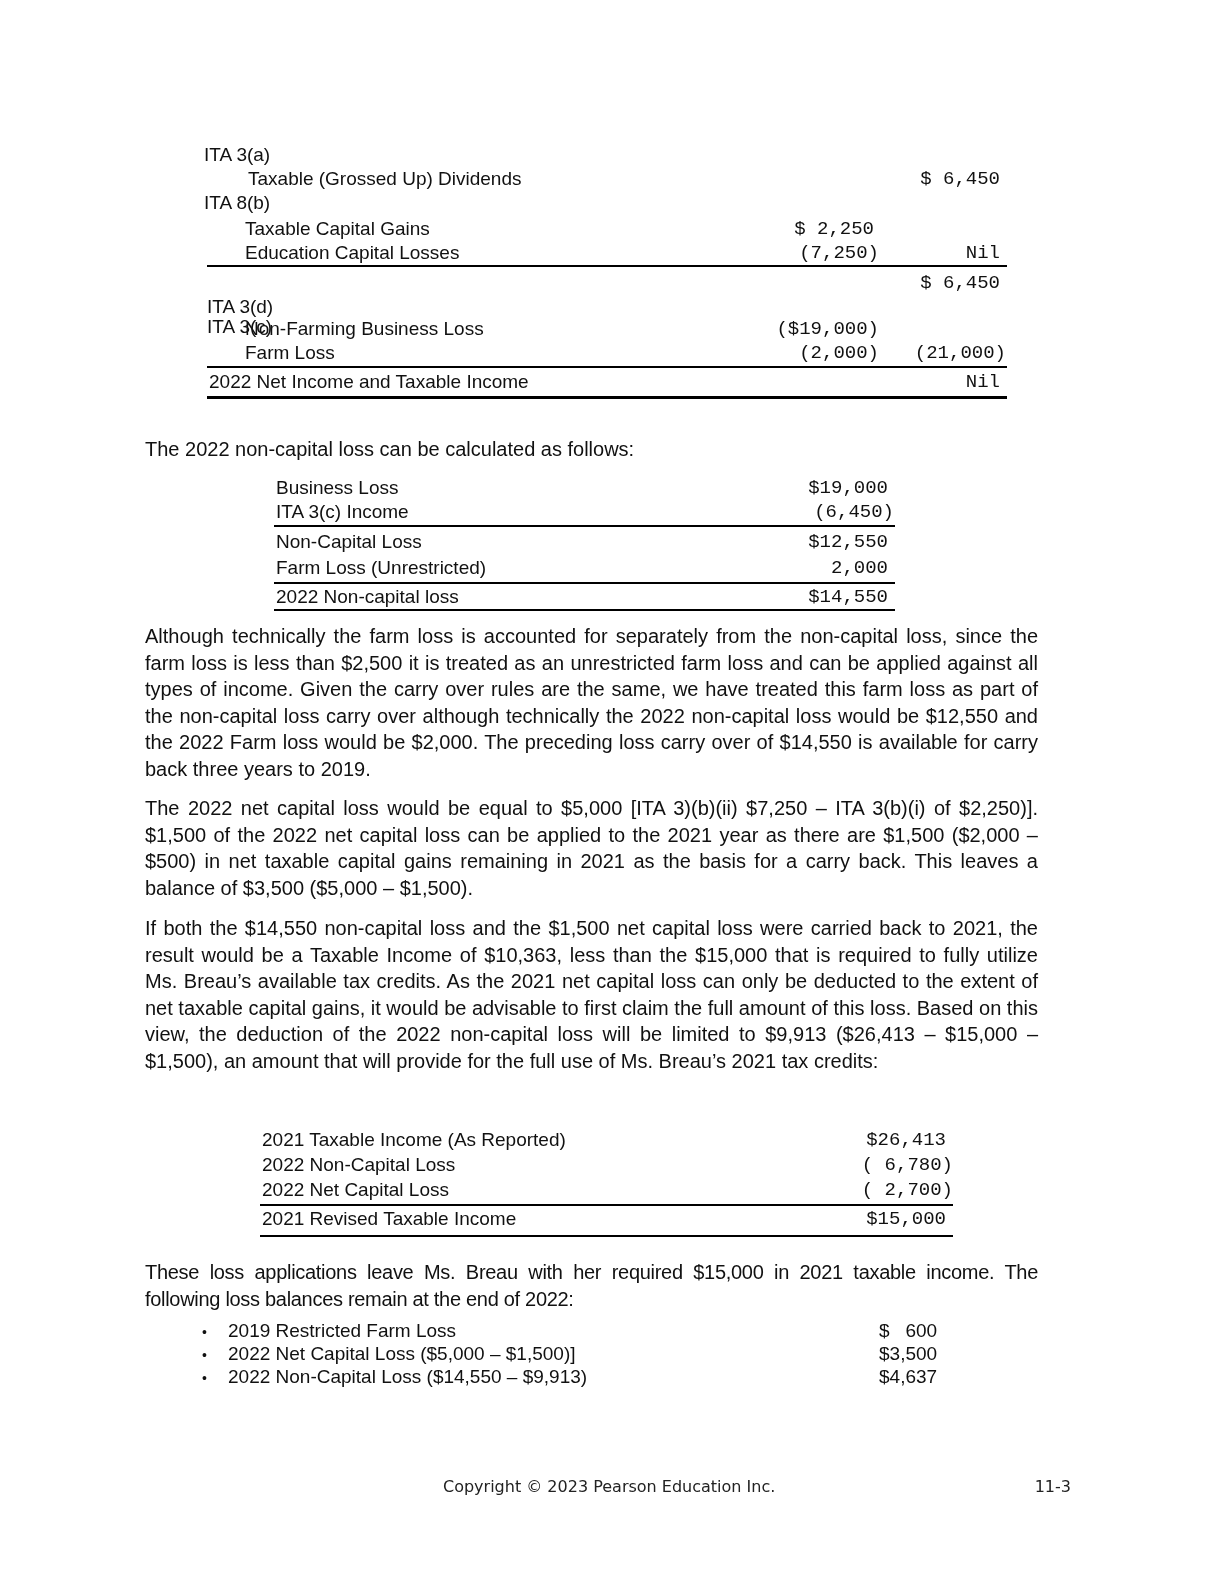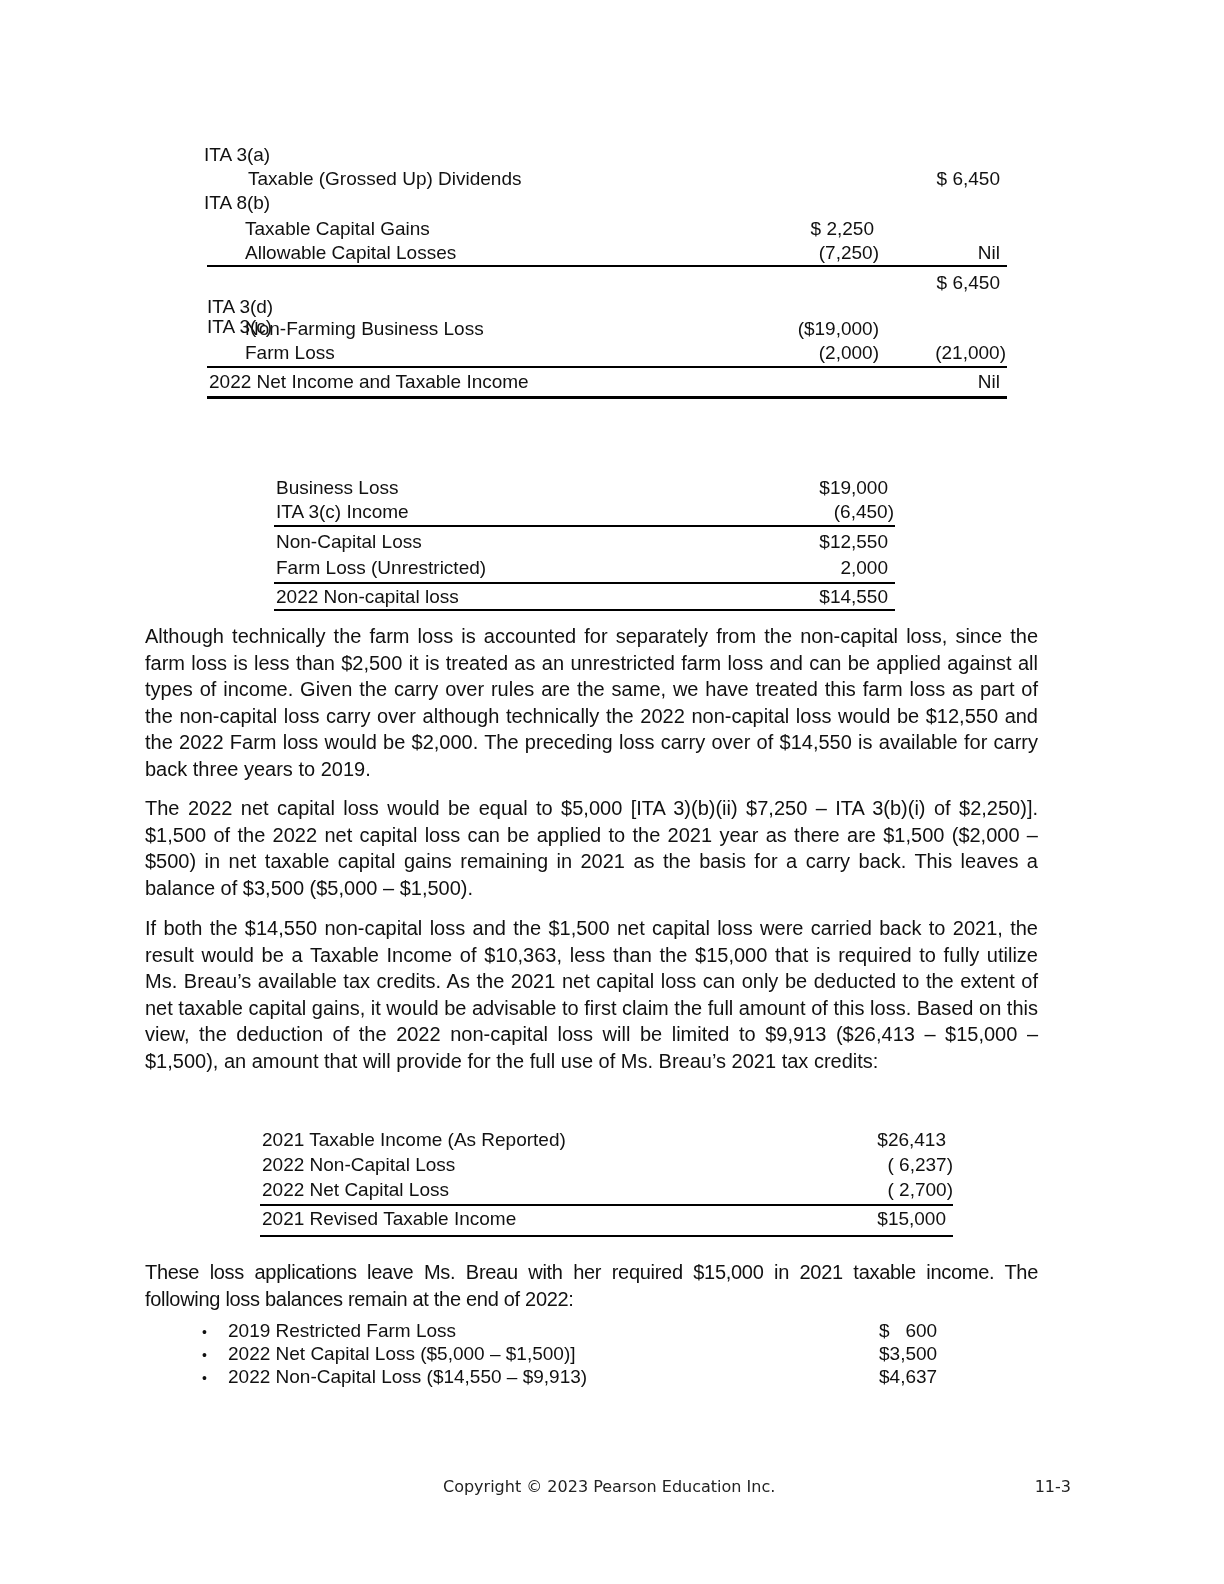--- a/index.html
+++ b/index.html
@@ -2,21 +2,21 @@
 <html><head>
 <meta charset="utf-8">
 <style>
   html, body { margin: 0; padding: 0; background: #ffffff; }
   body { width: 1224px; height: 1584px; position: relative; overflow: hidden; color: #111; }
   .page { position: absolute; left: 0; top: 0; width: 1224px; height: 1584px; }
   .header { position: absolute; top: 73px; right: 153px; font-family: "DejaVu Sans Condensed", "DejaVu Sans", sans-serif; font-size: 17px; color: #222; white-space: nowrap; font-stretch: condensed; }
   .header em { font-style: italic; }
   .sans { font-family: "Liberation Sans", sans-serif; font-size: 19px; }
   .abs { position: absolute; white-space: nowrap; }
-  .r { text-align: center; }
+  .r { text-align: center; font-family: Liberation Mono, monospace; }
   .rule { position: absolute; height: 0; border-top: 2px solid #000; }
   .rule.thick { border-top: 3px solid #000; }
   .para { position: absolute; left: 145px; width: 893px; font-family: "Liberation Sans", sans-serif; font-size: 20px; line-height: 26.5px; text-align: justify; color: #111; }
   .footer { position: absolute; top: 1477px; font-family: "DejaVu Sans", sans-serif; font-size: 16px; color: #222; white-space: nowrap; }
   .bullet { position: absolute; font-family: "Liberation Sans", sans-serif; font-size: 14px; }
 </style>
 </head>
 <body>
 
 <div class="page">
@@ -26,21 +26,21 @@
     <span class="abs sans" style="left:204px;top:144px;">ITA 3(a)</span>
 
     <span class="abs sans" style="left:248px;top:168px;">Taxable (Grossed Up) Dividends</span>
     <span class="abs sans r" style="right:224px;top:168px;">$ 6,450</span>
 
     <span class="abs sans" style="left:204px;top:192px;">ITA 8(b)</span>
 
     <span class="abs sans" style="left:245px;top:218px;">Taxable Capital Gains</span>
     <span class="abs sans r" style="right:350px;top:218px;">$ 2,250</span>
 
-    <span class="abs sans" style="left:245px;top:242px;">Allowable Capital Losses</span>
+    <span class="abs sans" style="left:245px;top:242px;">Education Capital Losses</span>
     <span class="abs sans r" style="right:345px;top:242px;">(7,250)</span>
     <span class="abs sans r" style="right:224px;top:242px;">Nil</span>
 
     <div class="rule" style="left:207px;width:800px;top:265px;"></div>
 
     <span class="abs sans" style="left:207px;top:272px;margin-top:44px;">ITA 3(c)</span>
     <span class="abs sans r" style="right:224px;top:272px;">$ 6,450</span>
 
     <span class="abs sans" style="left:207px;top:296px;">ITA 3(d)</span>
 
@@ -52,20 +52,21 @@
     <span class="abs sans r" style="right:218px;top:342px;">(21,000)</span>
 
     <div class="rule" style="left:207px;width:800px;top:366px;"></div>
 
     <span class="abs sans" style="left:209px;top:371px;">2022 Net Income and Taxable Income</span>
     <span class="abs sans r" style="right:224px;top:371px;">Nil</span>
 
     <div class="rule thick" style="left:207px;width:800px;top:396px;"></div>
   </div>
 
+  <span class="abs sans" style="left:145px;top:438px;font-size:20px;">The 2022 non-capital loss can be calculated as follows:</span>
 
   <div>
     <span class="abs sans" style="left:276px;top:477px;">Business Loss</span>
     <span class="abs sans r" style="right:336px;top:477px;">$19,000</span>
 
     <span class="abs sans" style="left:276px;top:501px;">ITA 3(c) Income</span>
     <span class="abs sans r" style="right:330px;top:501px;">(6,450)</span>
 
     <div class="rule" style="left:274px;width:621px;top:525px;"></div>
 
@@ -85,21 +86,21 @@
 
   <p class="para" style="top:623px;margin:0;">Although technically the farm loss is accounted for separately from the non-capital loss, since the farm loss is less than $2,500 it is treated as an unrestricted farm loss and can be applied against all types of income. Given the carry over rules are the same, we have treated this farm loss as part of the non-capital loss carry over although technically the 2022 non-capital loss would be $12,550 and the 2022 Farm loss would be $2,000. The preceding loss carry over of $14,550 is available for carry back three years to 2019.</p>
   <p class="para" style="top:795px;margin:0;">The 2022 net capital loss would be equal to $5,000 [ITA 3)(b)(ii) $7,250 – ITA 3(b)(i) of $2,250)]. $1,500 of the 2022 net capital loss can be applied to the 2021 year as there are $1,500 ($2,000 – $500) in net taxable capital gains remaining in 2021 as the basis for a carry back. This leaves a balance of $3,500 ($5,000 – $1,500).</p>
   <p class="para" style="top:915px;margin:0;">If both the $14,550 non-capital loss and the $1,500 net capital loss were carried back to 2021, the result would be a Taxable Income of $10,363, less than the $15,000 that is required to fully utilize Ms. Breau’s available tax credits. As the 2021 net capital loss can only be deducted to the extent of net taxable capital gains, it would be advisable to first claim the full amount of this loss. Based on this view, the deduction of the 2022 non-capital loss will be limited to $9,913 ($26,413 – $15,000 – $1,500), an amount that will provide for the full use of Ms. Breau’s 2021 tax credits:</p>
 
   <div>
     <span class="abs sans" style="left:262px;top:1129px;">2021 Taxable Income (As Reported)</span>
     <span class="abs sans r" style="right:278px;top:1129px;margin-left:32px;">$26,413</span>
 
     <span class="abs sans" style="left:262px;top:1154px;">2022 Non-Capital Loss</span>
-    <span class="abs sans r" style="right:271px;top:1154px;">( 6,237)</span>
+    <span class="abs sans r" style="right:271px;top:1154px;">( 6,780)</span>
 
     <span class="abs sans" style="left:262px;top:1179px;">2022 Net Capital Loss</span>
     <span class="abs sans r" style="right:271px;top:1179px;">( 2,700)</span>
 
     <div class="rule" style="left:260px;width:693px;top:1204px;"></div>
 
     <span class="abs sans" style="left:262px;top:1208px;">2021 Revised Taxable Income</span>
     <span class="abs sans r" style="right:278px;top:1208px;">$15,000</span>
 
     <div class="rule" style="left:260px;width:693px;top:1235px;"></div>

